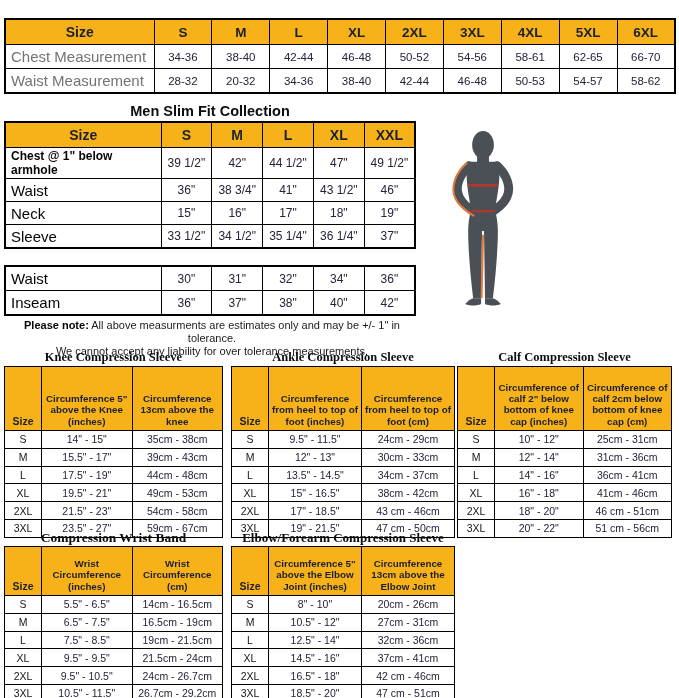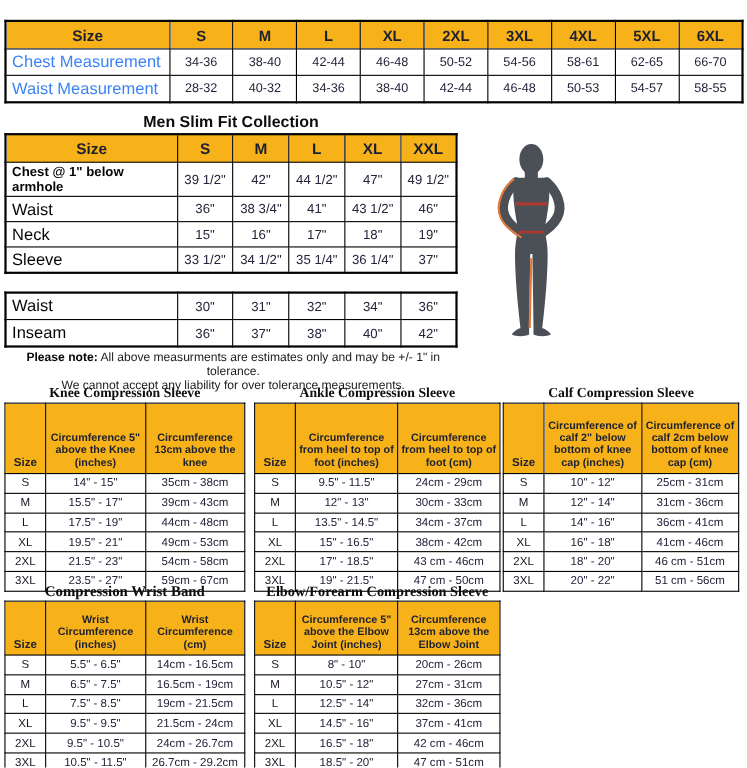--- a/index.html
+++ b/index.html
@@ -15,21 +15,21 @@
   table.outer2{border:2px solid #000;}
   table.outer1{border:1.5px solid #000;}
 
   th{background:var(--header-bg,#F7B219);font-weight:bold;color:#1c2030;}
 
   
   .t1{left:4px;top:18px;width:672px;}
   .t1 tr.head th{height:22px;font-size:13.5px;}
   .t1 tr.head th:first-child{font-size:14px;}
   .t1 td{height:21px;}
-  .t1 td.lbl{font-size:15px;text-align:left;padding-left:5px;color:#3b82f6;}
+  .t1 td.lbl{font-size:15px;text-align:left;padding-left:5px;color:#737373;}
   .t1 td.val{font-size:11.5px;text-align:center;color:var(--value-text,#23233a);}
 
   
   .t2{left:4px;top:121px;width:412px;}
   .t3{left:4px;top:265px;width:412px;}
   .t2 tr.head th{height:22px;font-size:14px;}
   .t2 td,.t3 td{height:20px;}
   .t3 td{height:21px;}
   .t2 td.lbl,.t3 td.lbl{font-size:15px;text-align:left;padding-left:5px;color:#050505;}
   .t2 tr.r0 td.lbl{font-size:12px;font-weight:600;}
@@ -91,28 +91,28 @@
       <td class="val">46-48</td>
       <td class="val">50-52</td>
       <td class="val">54-56</td>
       <td class="val">58-61</td>
       <td class="val">62-65</td>
       <td class="val">66-70</td>
     </tr>
     <tr>
       <td class="lbl">Waist Measurement</td>
       <td class="val">28-32</td>
-      <td class="val">40-32</td>
+      <td class="val">20-32</td>
       <td class="val">34-36</td>
       <td class="val">38-40</td>
       <td class="val">42-44</td>
       <td class="val">46-48</td>
       <td class="val">50-53</td>
       <td class="val">54-57</td>
-      <td class="val">58-55</td>
+      <td class="val">58-62</td>
     </tr>
   </tbody>
     </table>
 
   <div class="big-title" style="left:0;top:103px;width:420px;">Men Slim Fit Collection</div>
   <table class="t2 outer2">
     <colgroup>
         <col style="width:156px;">
         <col span="5">
       </colgroup>

